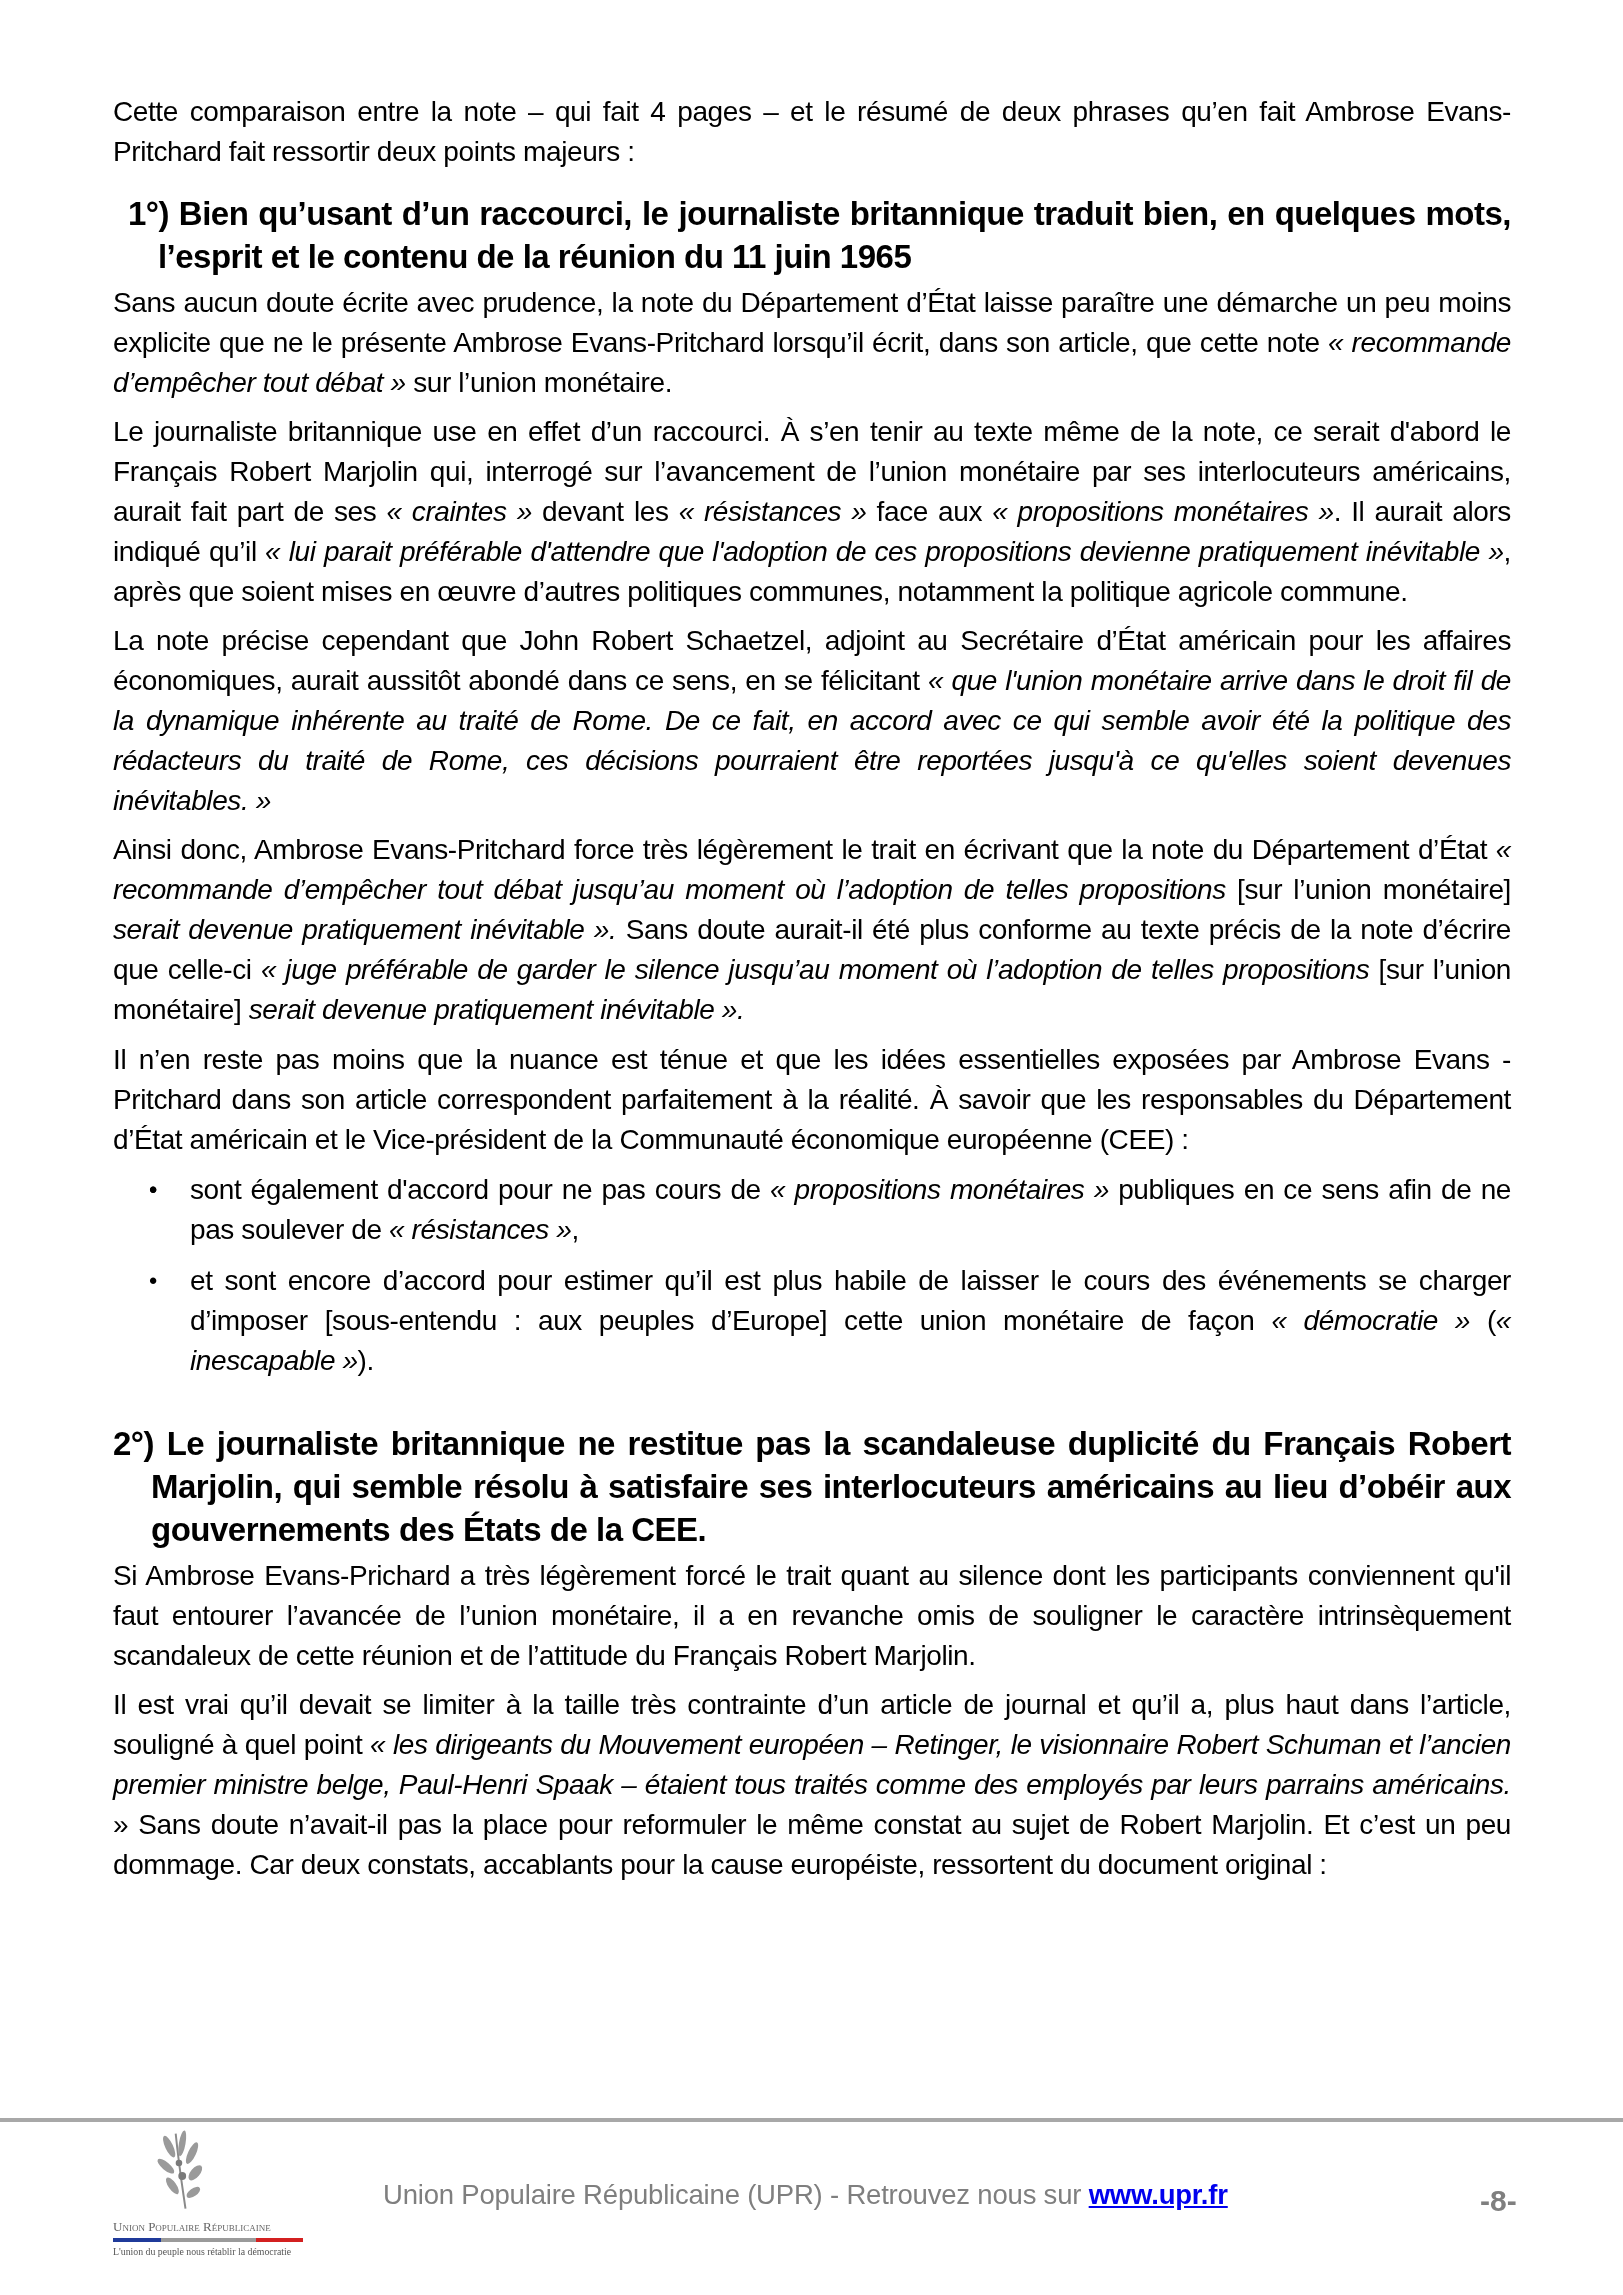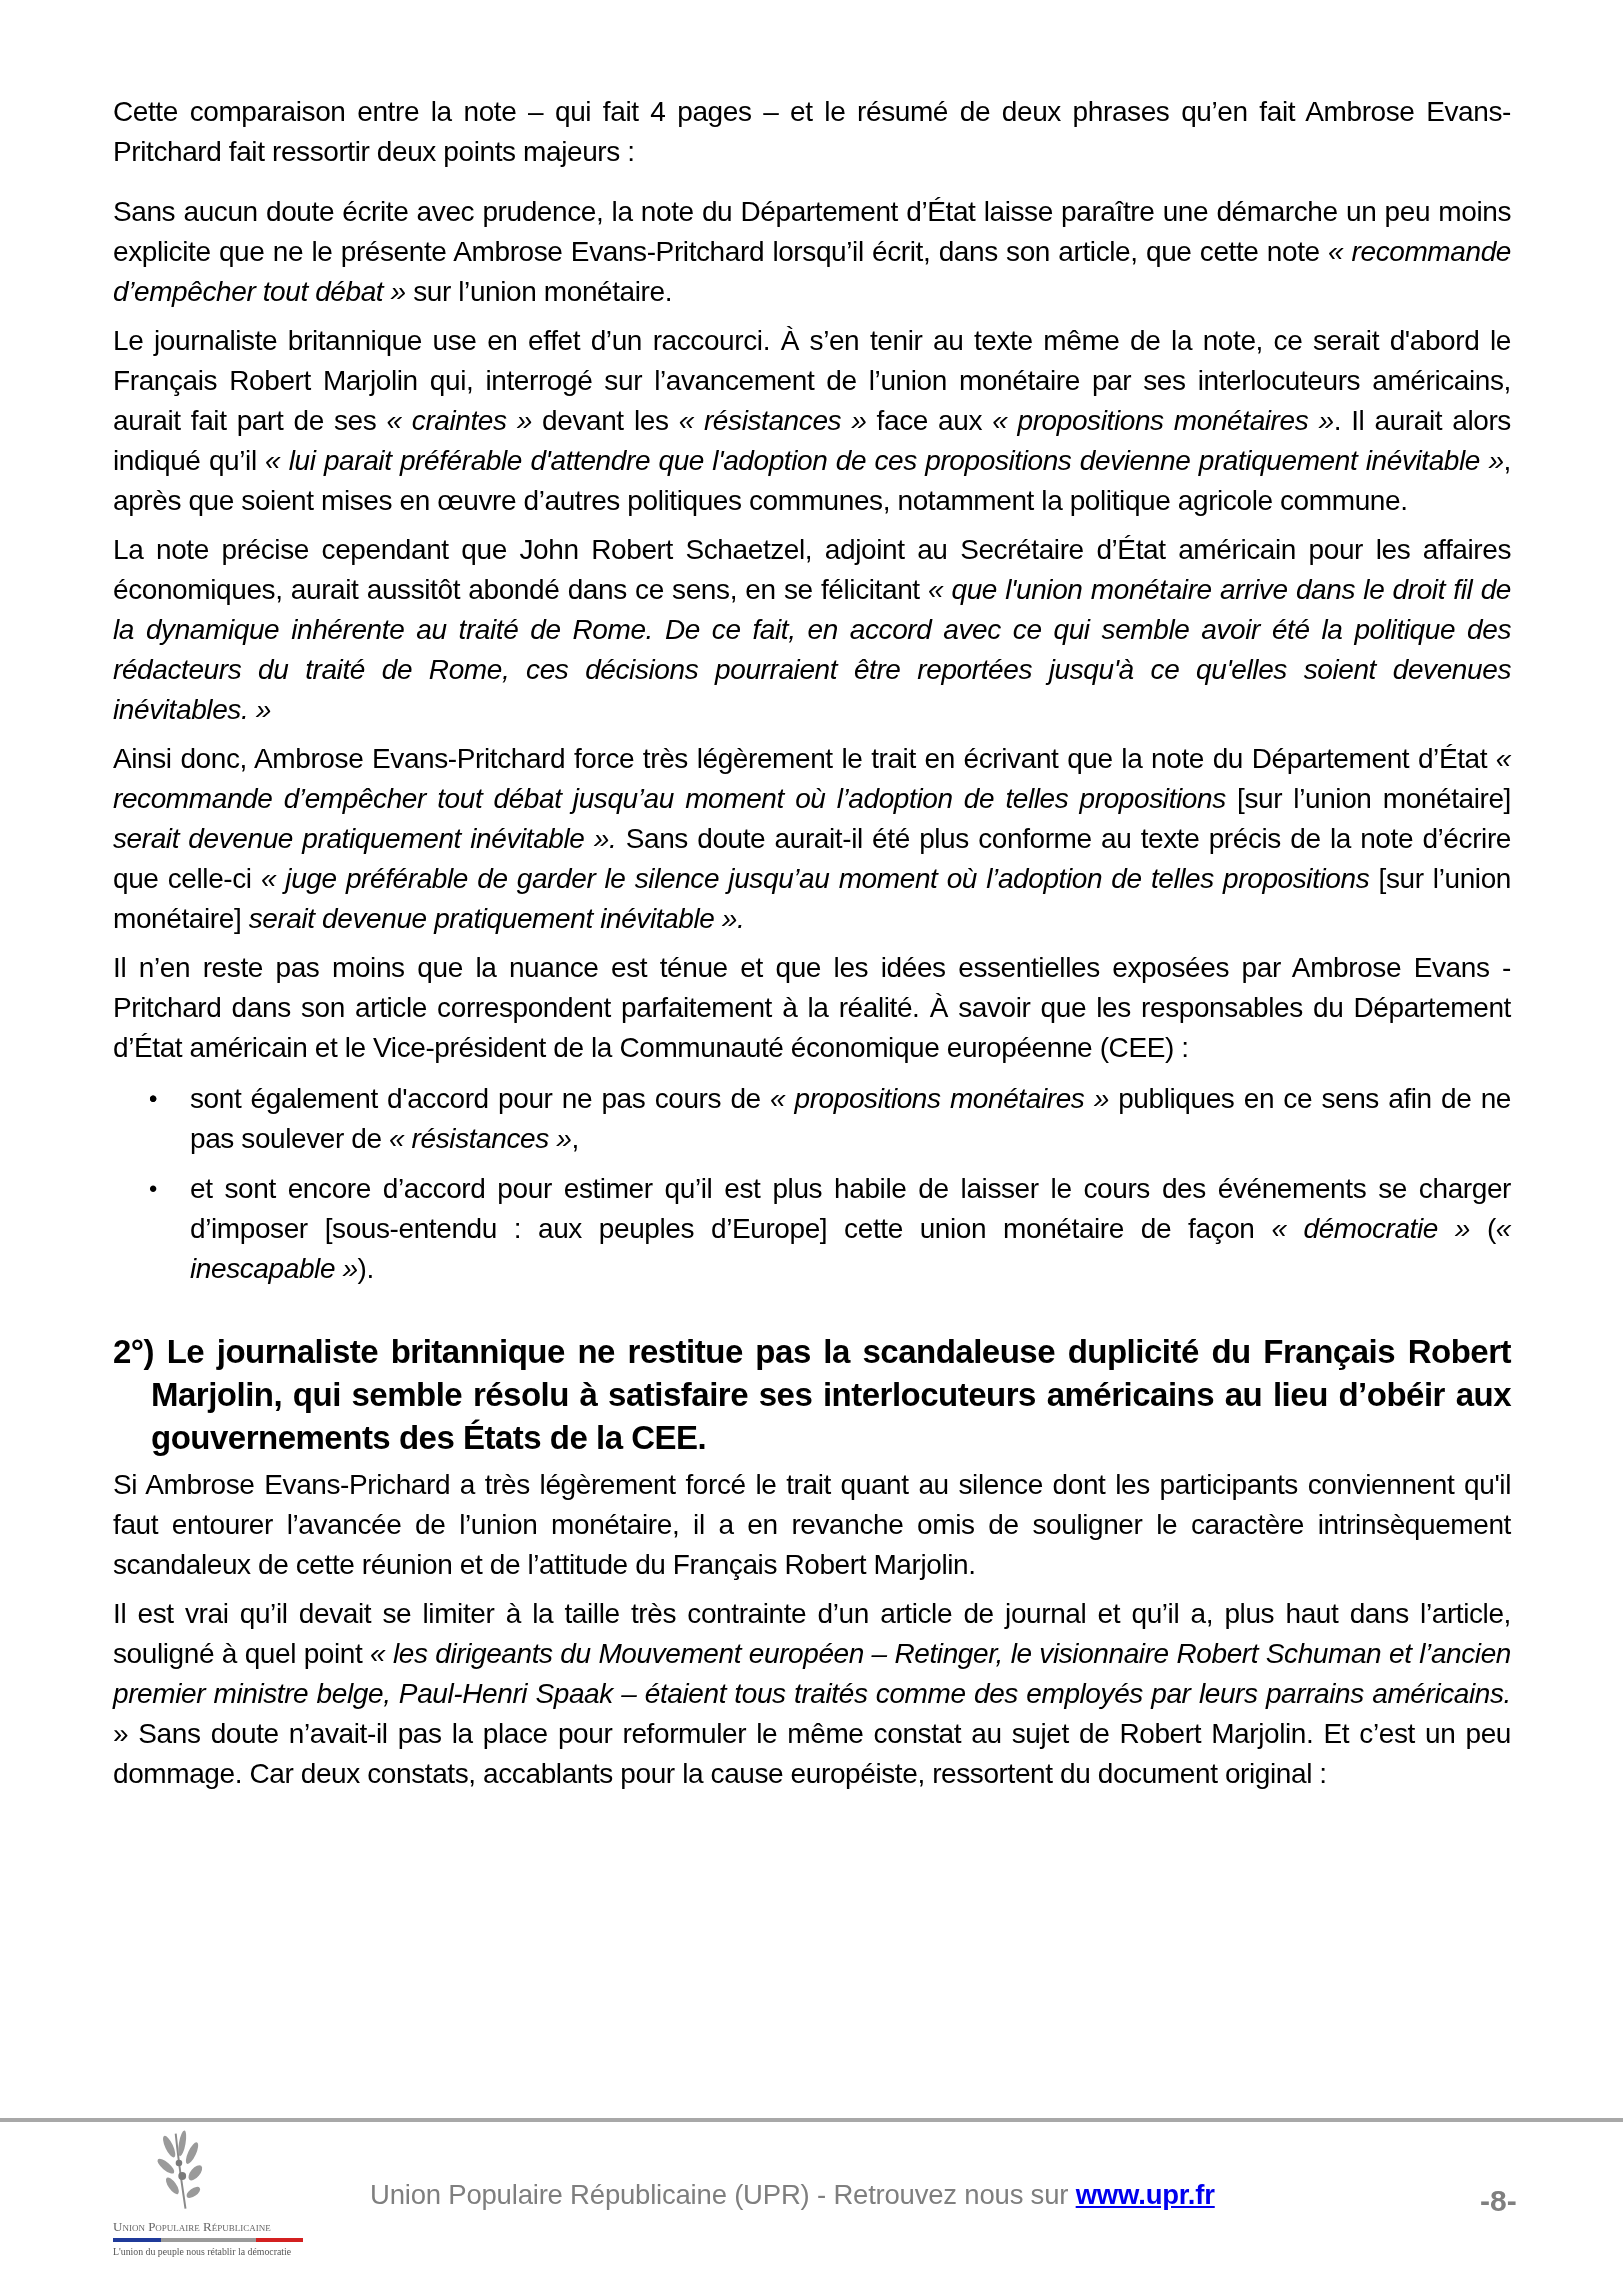--- a/index.html
+++ b/index.html
@@ -16,30 +16,31 @@
     ul { list-style: none; margin: 10.5px 0 14.4px 0; padding: 0 0 0 77px; }
     li { position: relative; font-size: 28px; line-height: 40px; text-align: justify; margin-bottom: 10.5px; letter-spacing: -0.4px; }
     li .bullet { position: absolute; left: -41px; top: 0; font-size: 23.6px; }
     .footer-rule { position: absolute; left: 0; top: 2118px; width: 1623px; height: 3.9px; background: #a8a8a8; }
     .logo { position: absolute; left: 113px; top: 2127px; width: 209px; height: 137px; }
     .logo-text { position: absolute; left: 0; top: 92px; font-family: "Liberation Serif", serif; font-size: 13px;
       color: #666; font-variant: small-caps; letter-spacing: 0px; white-space: nowrap; text-align: center; }
     .flag { position: absolute; left: 0; top: 111px; width: 190px; height: 3.9px; display: flex; }
     .flag span { display: block; height: 100%; }
     .tagline { position: absolute; left: 0; top: 119px; font-family: "Liberation Serif", serif; font-size: 9.8px; color: #555; white-space: nowrap; }
-    .footer-text { position: absolute; left: 370px; top: 2179px; font-size: 27.5px; color: #7f7f7f; letter-spacing: -0.2px; white-space: nowrap; }
+    .footer-text { position: absolute; left: 383px; top: 2179px; font-size: 27.5px; color: #7f7f7f; letter-spacing: -0.2px; white-space: nowrap; }
     .footer-text a { color: #0000ee; font-weight: bold; text-decoration: underline; }
     .page-num { position: absolute; left: 1480px; top: 2184px; font-size: 30px; color: #7f7f7f; font-weight: bold; }
   </style>
 </head>
 <body>
 
 <div class="content">
   <p class="first">Cette comparaison entre la note – qui fait 4 pages – et le résumé de deux phrases qu’en fait Ambrose Evans-Pritchard fait ressortir deux points majeurs :</p>
 
+  <h2 class="h1">1°) Bien qu’usant d’un raccourci, le journaliste britannique traduit bien, en quelques mots, l’esprit et le contenu de la réunion du 11 juin 1965</h2>
 
   <p><span>Sans aucun doute écrite avec prudence, la note du Département d’État laisse paraître une démarche un peu moins explicite que ne le présente Ambrose Evans-Pritchard lorsqu’il écrit, dans son article, que cette note </span><em>« recommande d’empêcher tout débat »</em><span> sur l’union monétaire.</span></p>
 
   <p><span>Le journaliste britannique use en effet d’un raccourci. À s’en tenir au texte même de la note, ce serait d'abord le Français Robert Marjolin qui, interrogé sur l’avancement de l’union monétaire par ses interlocuteurs américains, aurait fait part de ses </span><em>« craintes »</em><span> devant les </span><em>« résistances »</em><span> face aux </span><em>« propositions monétaires »</em><span>. Il aurait alors indiqué qu’il </span><em>« lui parait préférable d'attendre que l'adoption de ces propositions devienne pratiquement inévitable »</em><span>, après que soient mises en œuvre d’autres politiques communes, notamment la politique agricole commune.</span></p>
 
   <p><span>La note précise cependant que John Robert Schaetzel, adjoint au Secrétaire d’État américain pour les affaires économiques, aurait aussitôt abondé dans ce sens, en se félicitant </span><em>« que l'union monétaire arrive dans le droit fil de la dynamique inhérente au traité de Rome. De ce fait, en accord avec ce qui semble avoir été la politique des rédacteurs du traité de Rome, ces décisions pourraient être reportées jusqu'à ce qu'elles soient devenues inévitables. »</em></p>
 
   <p><span>Ainsi donc, Ambrose Evans-Pritchard force très légèrement le trait en écrivant que la note du Département d’État </span><em>« recommande d’empêcher tout débat jusqu’au moment où l’adoption de telles propositions</em><span> [sur l’union monétaire] </span><em>serait devenue pratiquement inévitable ».</em><span> Sans doute aurait-il été plus conforme au texte précis de la note d’écrire que celle-ci </span><em>« juge préférable de garder le silence jusqu’au moment où l’adoption de telles propositions</em><span> [sur l’union monétaire] </span><em>serait devenue pratiquement inévitable ».</em></p>
 
   <p>Il n’en reste pas moins que la nuance est ténue et que les idées essentielles exposées par Ambrose Evans -Pritchard dans son article correspondent parfaitement à la réalité. À savoir que les responsables du Département d’État américain et le Vice-président de la Communauté économique européenne (CEE) :</p>

